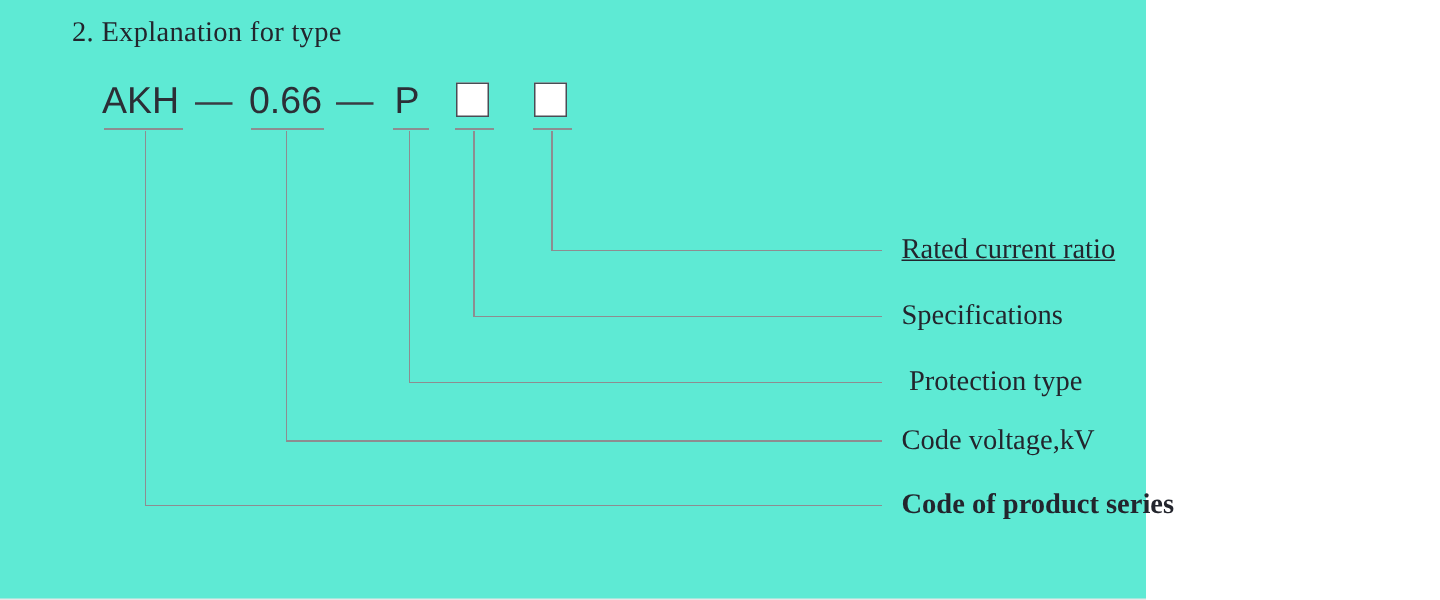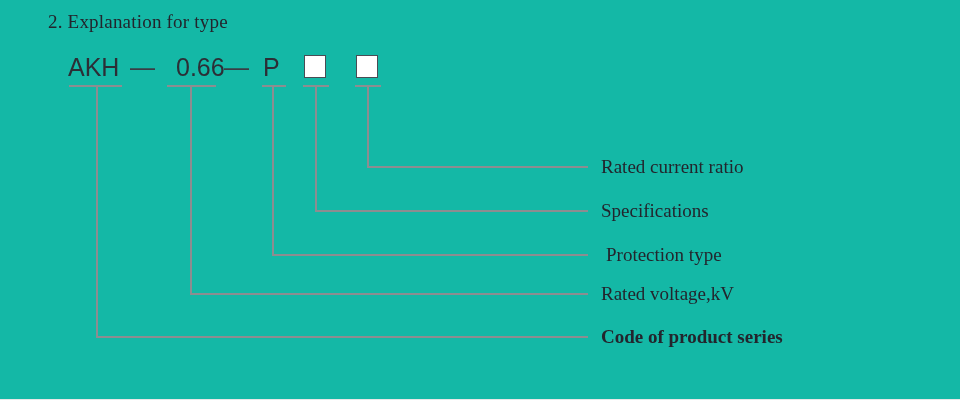--- a/index.html
+++ b/index.html
@@ -9,23 +9,23 @@
   body {
     width: 960px;
     height: 400px;
     background: #ffffff;
     font-family: "Liberation Serif", serif;
     color: #24262e;
     overflow: hidden;
   }
   .page {
     position: relative;
-    width: 960px;
+    width: 764px;
     height: 400px;
-    background: #14b8a6;
+    background: #5eead4;
     border-bottom: 1px solid #e8e8e8;
     box-sizing: border-box;
   }
 
   
   .heading {
     position: absolute;
     left: 48px;
     top: 11px;
     font-family: "Liberation Serif", serif;
@@ -94,21 +94,21 @@
 
 <div class="page">
 
   <div class="heading">2. Explanation for type</div>
 
   <div class="code-row">
     <span class="code-seg" style="left:68px;  top:0;">AKH</span>
 
     <span class="code-dash" style="left:130px; top:0;">—</span>
 
-    <span class="code-seg" style="left:176px; top:0;">0.66</span>
+    <span class="code-seg" style="left:166px; top:0;">0.66</span>
 
     <span class="code-dash" style="left:224px; top:0;">—</span>
 
     <span class="code-seg" style="left:263px; top:0;">P</span>
 
     <div class="code-box" style="left:304px; top:3px;"></div>
 
     <div class="code-box" style="left:356px; top:3px;"></div>
   </div>
 
@@ -126,23 +126,23 @@
       <path d="M316,87 L316,211 L588,211"></path>
 
       <path d="M273,87 L273,255 L588,255"></path>
 
       <path d="M191,87 L191,294 L588,294"></path>
 
       <path d="M97,87 L97,337 L588,337"></path>
     </g>
   </svg>
 
-  <div class="callout-label" style="left:601px; top:167px;">Rated current ratio</div>
+  <div class="callout-label" style="left:601px; top:167px;text-decoration:underline;">Rated current ratio</div>
 
   <div class="callout-label" style="left:606px; top:255px;">Protection type</div>
 
   <div class="callout-label" style="left:601px; top:211px;">Specifications</div>
 
-  <div class="callout-label" style="left:601px; top:294px;">Rated voltage,kV</div>
+  <div class="callout-label" style="left:601px; top:294px;">Code voltage,kV</div>
 
   <div class="callout-label" style="left:601px; top:337px;font-weight:bold;">Code of product series</div>
 
 </div>
 
 </body></html>

